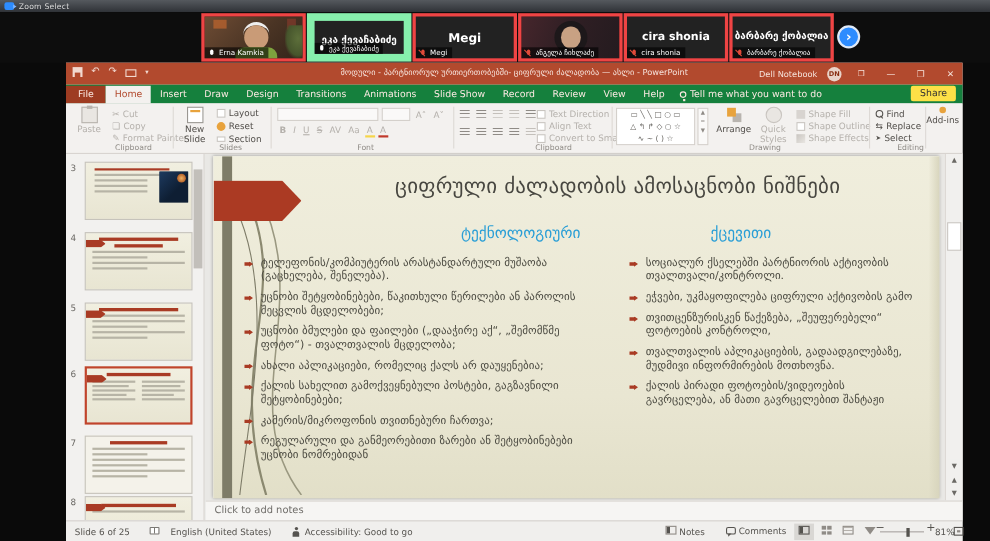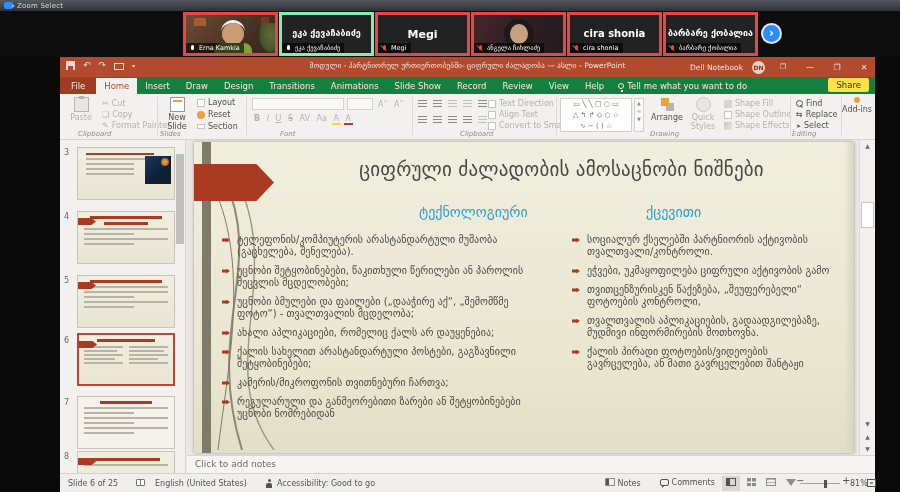--- a/index.html
+++ b/index.html
@@ -11,21 +11,21 @@
     background:linear-gradient(#55595e,#2f3237); color:#d8d8d8; font-size:7px; }
   #zoom-titlebar .zt { position:absolute; left:17px; top:2px; letter-spacing:.2px; }
   .zoom-cam-ic { position:absolute; left:4px; top:2px; width:9px; height:7px;
     background:#2d8cff; border-radius:2px; }
   .zoom-cam-ic::after { content:""; position:absolute; right:-2px; top:2px;
     border-left:3px solid #7fb5ff; border-top:2px solid transparent; border-bottom:2px solid transparent; }
 
   #video-strip { position:absolute; left:0; top:11px; width:900px; height:46px; background:#0d0d0d; }
   .tile { position:absolute; top:1px; width:95px; height:44px; background:#222222;
     border:3px solid #ef4444; overflow:hidden; }
-  .tile.active { border:3px solid #86efac; }
+  .tile.active { border:7px solid #86efac; }
   .tile-center-name { position:absolute; left:0; right:0; top:13px; text-align:center;
     color:#fff; font-weight:bold; font-size:9px; }
   .tile-label { position:absolute; left:0; bottom:0; background:rgba(0,0,0,.6); color:#fff;
     font-size:6.5px; padding:1px 4px 1px 3px; display:flex; align-items:center; max-width:95px; white-space:nowrap; }
   .mic { position:relative; display:inline-block; width:7px; height:7px; margin-right:3px; flex:none; }
   .mic::before { content:""; position:absolute; left:2px; top:0; width:3px; height:5px; border-radius:2px; background:#fff; }
   .mic.muted::before { background:#e04b3a; }
   .mic.muted::after { content:""; position:absolute; left:0; top:0; width:8px; height:1px;
     background:#e04b3a; transform:rotate(45deg); transform-origin:0 0; }
   
@@ -67,21 +67,21 @@
   .tab.active { background:#f3f1ef; color:#b24a2e; }
   .tellme { display:flex; align-items:center; gap:3px; color:#fbe9e2; font-size:8.5px; padding:3px 6px; }
   .bulb { width:6px; height:6px; border:1px solid #fbe9e2; border-radius:50%; position:relative; }
   .bulb::after { content:""; position:absolute; left:1.5px; top:6px; width:2px; height:2px; background:#fbe9e2; }
   #share-btn { position:absolute; right:6px; top:21px; background:#fde047; color:#333; font-size:8.5px;
     padding:2px 8px; border-radius:2px; cursor:pointer; z-index:5; }
 
   #ppt-ribbon { position:absolute; left:0; top:37px; width:815px; height:46px; background:#f3f1ef;
     border-bottom:1px solid #d8d4d0; font-size:8px; color:#5b5955; }
   .gsep { position:absolute; top:3px; height:38px; width:1px; background:#ddd9d5; }
-  .glabel { position:absolute; bottom:1px; font-size:7px; color:#8f8b86; text-align:left;font-style:italic; }
+  .glabel { position:absolute; bottom:1px; font-size:7px; color:#8f8b86; text-align:right; }
   .bigbtn { position:absolute; top:3px; width:34px; text-align:center; color:#6b6965; cursor:pointer; }
   .bigbtn .bi { width:15px; height:15px; margin:0 auto 1px; }
   .ic-clipboard { border:1px solid #b8b4af; background:#e9e6e2; position:relative; }
   .ic-clipboard::before { content:""; position:absolute; left:4px; top:-2px; width:5px; height:3px; background:#b8b4af; }
   .ic-newslide { border:1px solid #9a9792; background:#fff; position:relative; }
   .ic-newslide::before { content:""; position:absolute; left:2px; top:2px; width:9px; height:2px; background:#e8a33d; }
   .mini { position:absolute; display:flex; align-items:center; gap:3px; cursor:pointer; white-space:nowrap; }
   .mini .mi { width:8px; height:8px; display:inline-block; flex:none; }
   .dis { color:#b5b1ac; }
   .en { color:#524f4b; }
@@ -514,21 +514,21 @@
         </svg>
         <div id="red-arrow"></div>
         <div id="slide-title">ციფრული ძალადობის ამოსაცნობი ნიშნები</div>
         <div class="col-header" id="hdr-left">ტექნოლოგიური</div>
         <div class="col-header" id="hdr-right">ქცევითი</div>
         <ul class="blist" id="list-left">
           <li>ტელეფონის/კომპიუტერის არასტანდარტული მუშაობა (გაცხელება, შენელება).</li>
           <li>უცნობი შეტყობინებები, წაკითხული წერილები ან პაროლის შეცვლის მცდელობები;</li>
           <li>უცნობი ბმულები და ფაილები („დააჭირე აქ“, „შემომწმე ფოტო“) - თვალთვალის მცდელობა;</li>
           <li>ახალი აპლიკაციები, რომელიც ქალს არ დაუყენებია;</li>
-          <li>ქალის სახელით არასტანდარტული პოსტები, გაგზავნილი შეტყობინებები;</li>
+          <li>ქალის სახელით გამოქვეყნებული პოსტები, გაგზავნილი შეტყობინებები;</li>
           <li>კამერის/მიკროფონის თვითნებური ჩართვა;</li>
           <li>რეგულარული და განმეორებითი ზარები ან შეტყობინებები უცნობი ნომრებიდან</li>
         </ul>
         <ul class="blist" id="list-right">
           <li>სოციალურ ქსელებში პარტნიორის აქტივობის თვალთვალი/კონტროლი.</li>
           <li>ეჭვები, უკმაყოფილება ციფრული აქტივობის გამო</li>
           <li>თვითცენზურისკენ წაქეზება, „შეუფერებელი“ ფოტოების კონტროლი,</li>
           <li>თვალთვალის აპლიკაციების, გადაადგილებაზე, მუდმივი ინფორმირების მოთხოვნა.</li>
           <li>ქალის პირადი ფოტოების/ვიდეოების გავრცელება, ან მათი გავრცელებით შანტაჟი</li>
         </ul>

